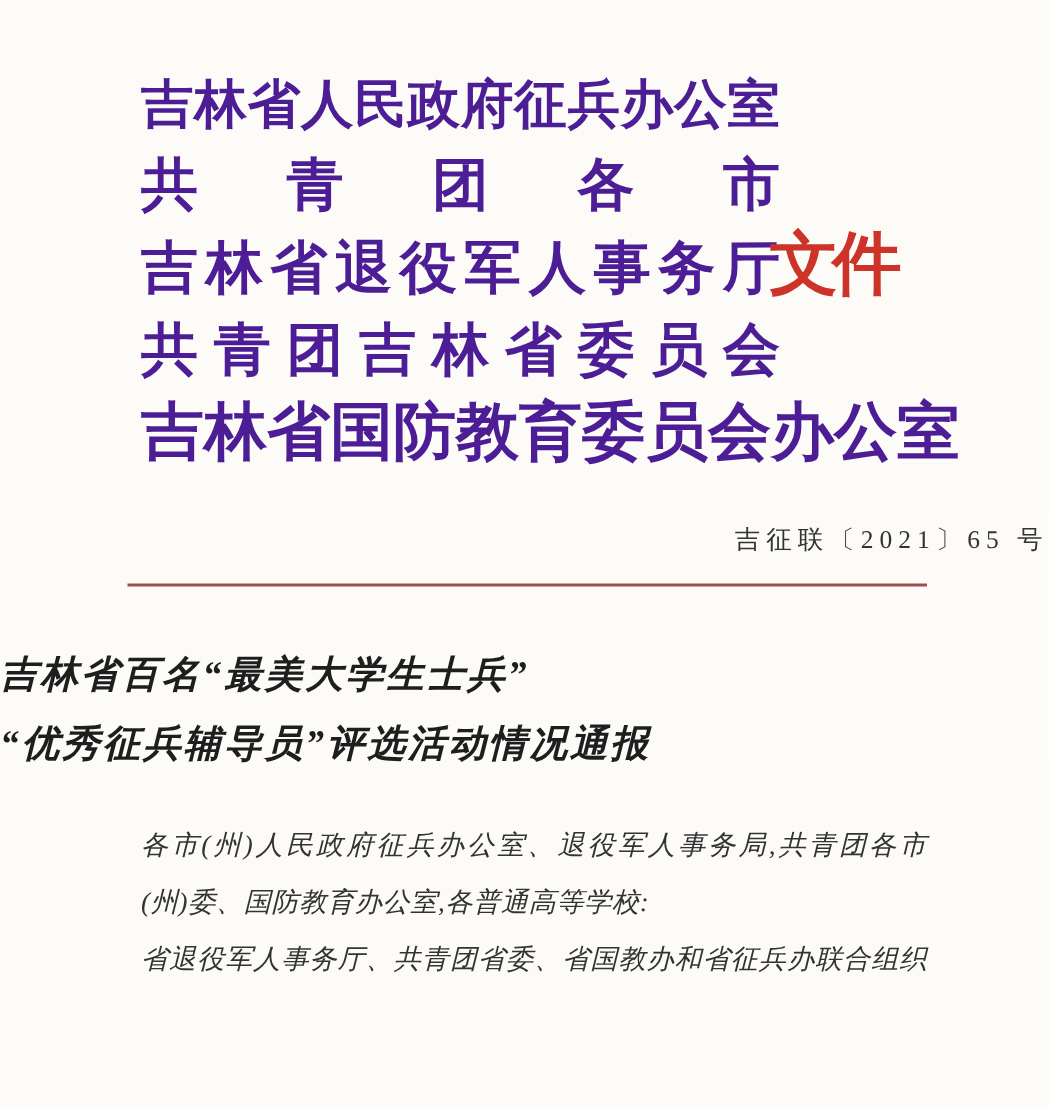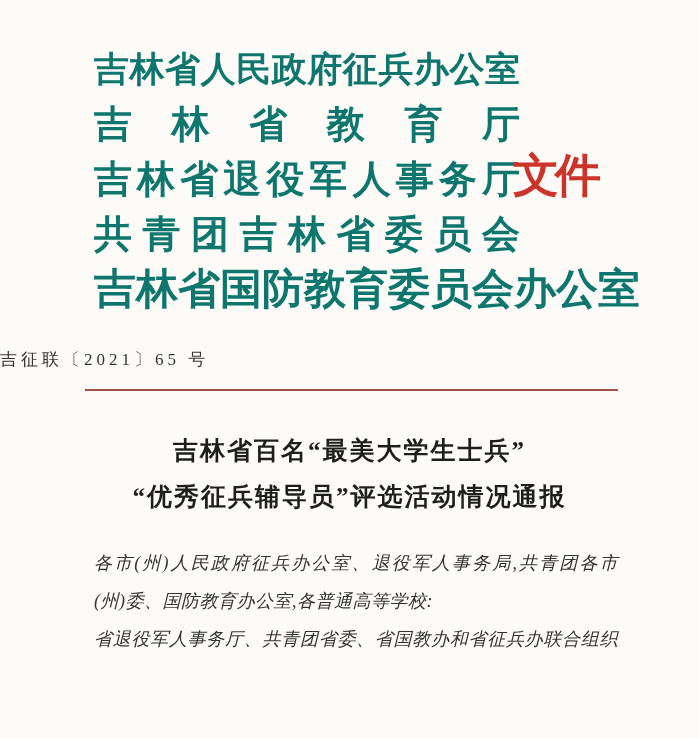--- a/index.html
+++ b/index.html
@@ -17,21 +17,21 @@
     margin: 0 auto;
   }
   
   .header-block {
     position: absolute;
     left: 94px;
     top: 42px;
     width: 426px;
   }
   .hline {
-    color: #0f766e;
+    color: #4c1d95;
     font-weight: 700;
     height: 55px;
     line-height: 55px;
     font-size: 38px;
     text-align: justify;
     text-align-last: justify;
     white-space: nowrap;
     overflow: visible;
   }
   .hline:nth-child(1) { font-size: 35px; }
@@ -46,41 +46,41 @@
     color: #cd3429;
     letter-spacing: -4px;
     white-space: nowrap;
   }
   
   .doc-number {
     position: absolute;
     left: 0;
     top: 348px;
     width: 699px;
-    text-align: left;
+    text-align: right;
     font-size: 17px;
     letter-spacing: 4px;
     color: #333333;
   }
   
   .red-rule {
     position: absolute;
     left: 85px;
     top: 389px;
     width: 533px;
     height: 2px;
     background: #9e4f4a;
   }
   
   .title-block {
     position: absolute;
     left: 0;
     top: 428px;
     width: 699px;
-    text-align: center;
+    font-style: italic;
   }
   .title-line {
     font-size: 25px;
     font-weight: 700;
     color: #1e1e1e;
     line-height: 46px;
     letter-spacing: 2px;
     white-space: nowrap;
   }
   
@@ -108,21 +108,21 @@
     text-indent: 56px;
   }
 </style>
 </head>
 <body>
 
 <div class="page">
 
   <div class="header-block">
     <div class="hline">吉林省人民政府征兵办公室</div>
-    <div class="hline">吉林省教育厅</div>
+    <div class="hline">共青团各市</div>
     <div class="hline">吉林省退役军人事务厅</div>
     <div class="hline">共青团吉林省委员会</div>
     <div class="hline">吉林省国防教育委员会办公室</div>
   </div>
 
   <div class="wenjian">文件</div>
 
   <div class="doc-number">吉征联〔2021〕65 号</div>
 
   <div class="red-rule"></div>

